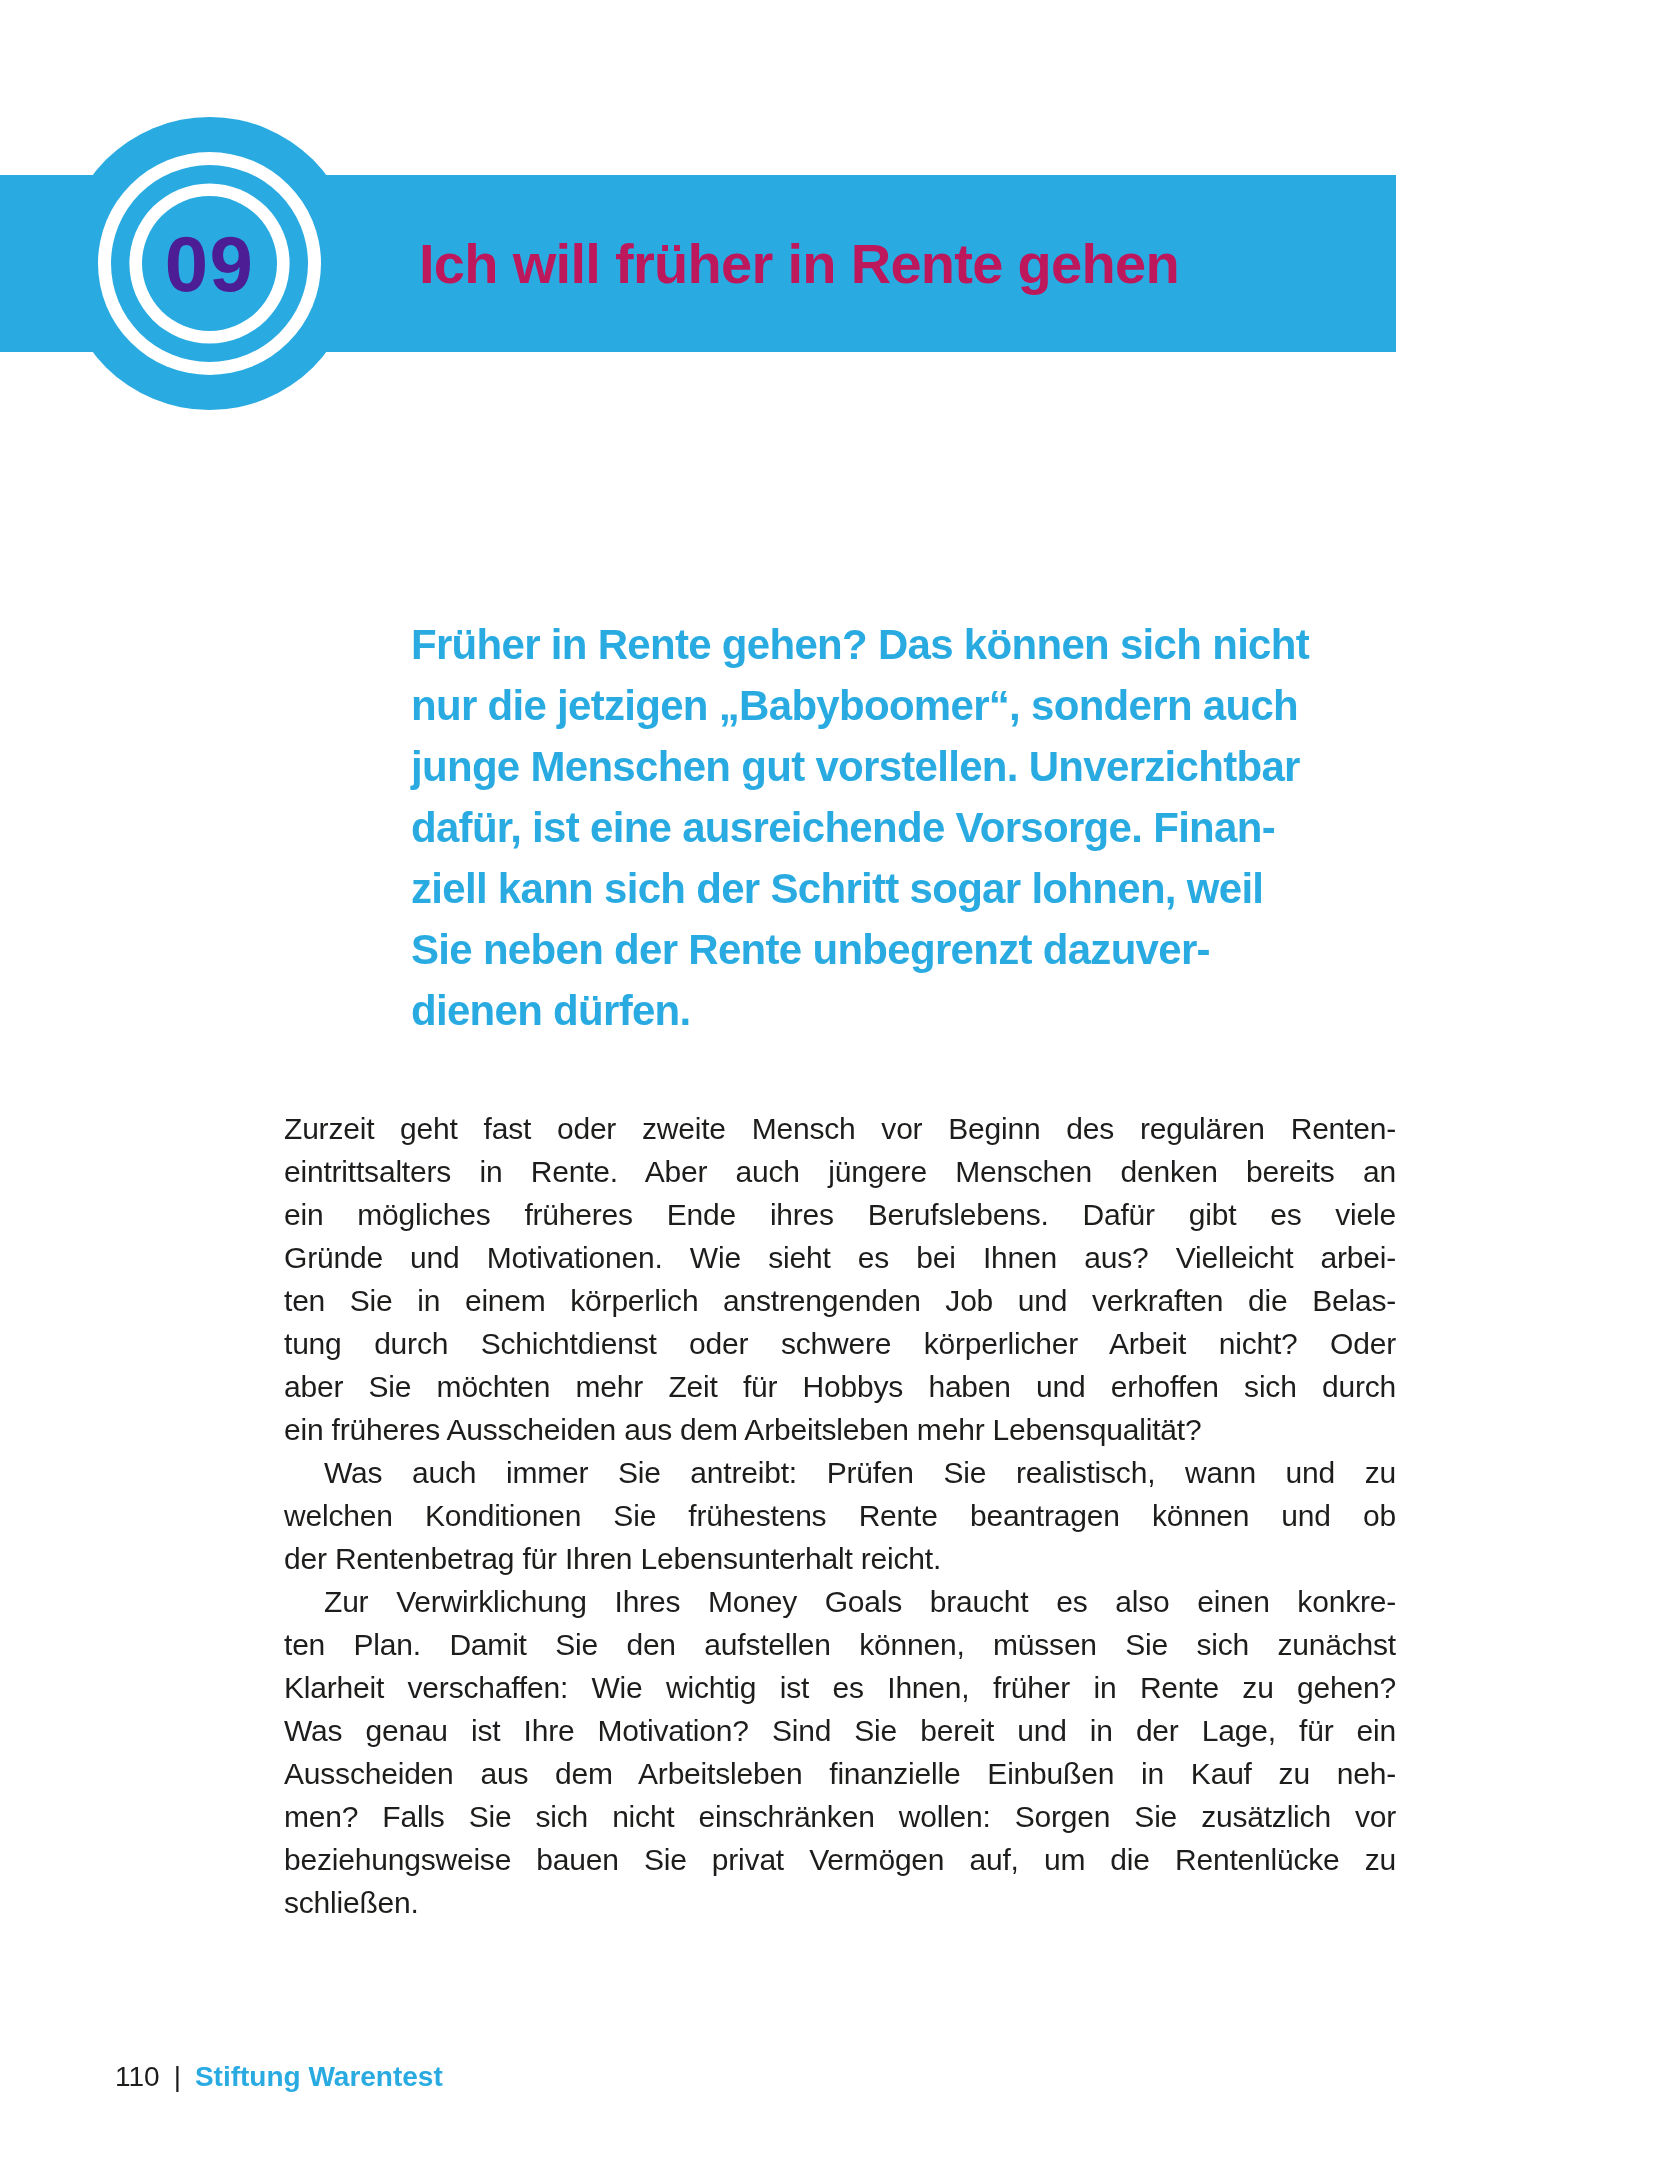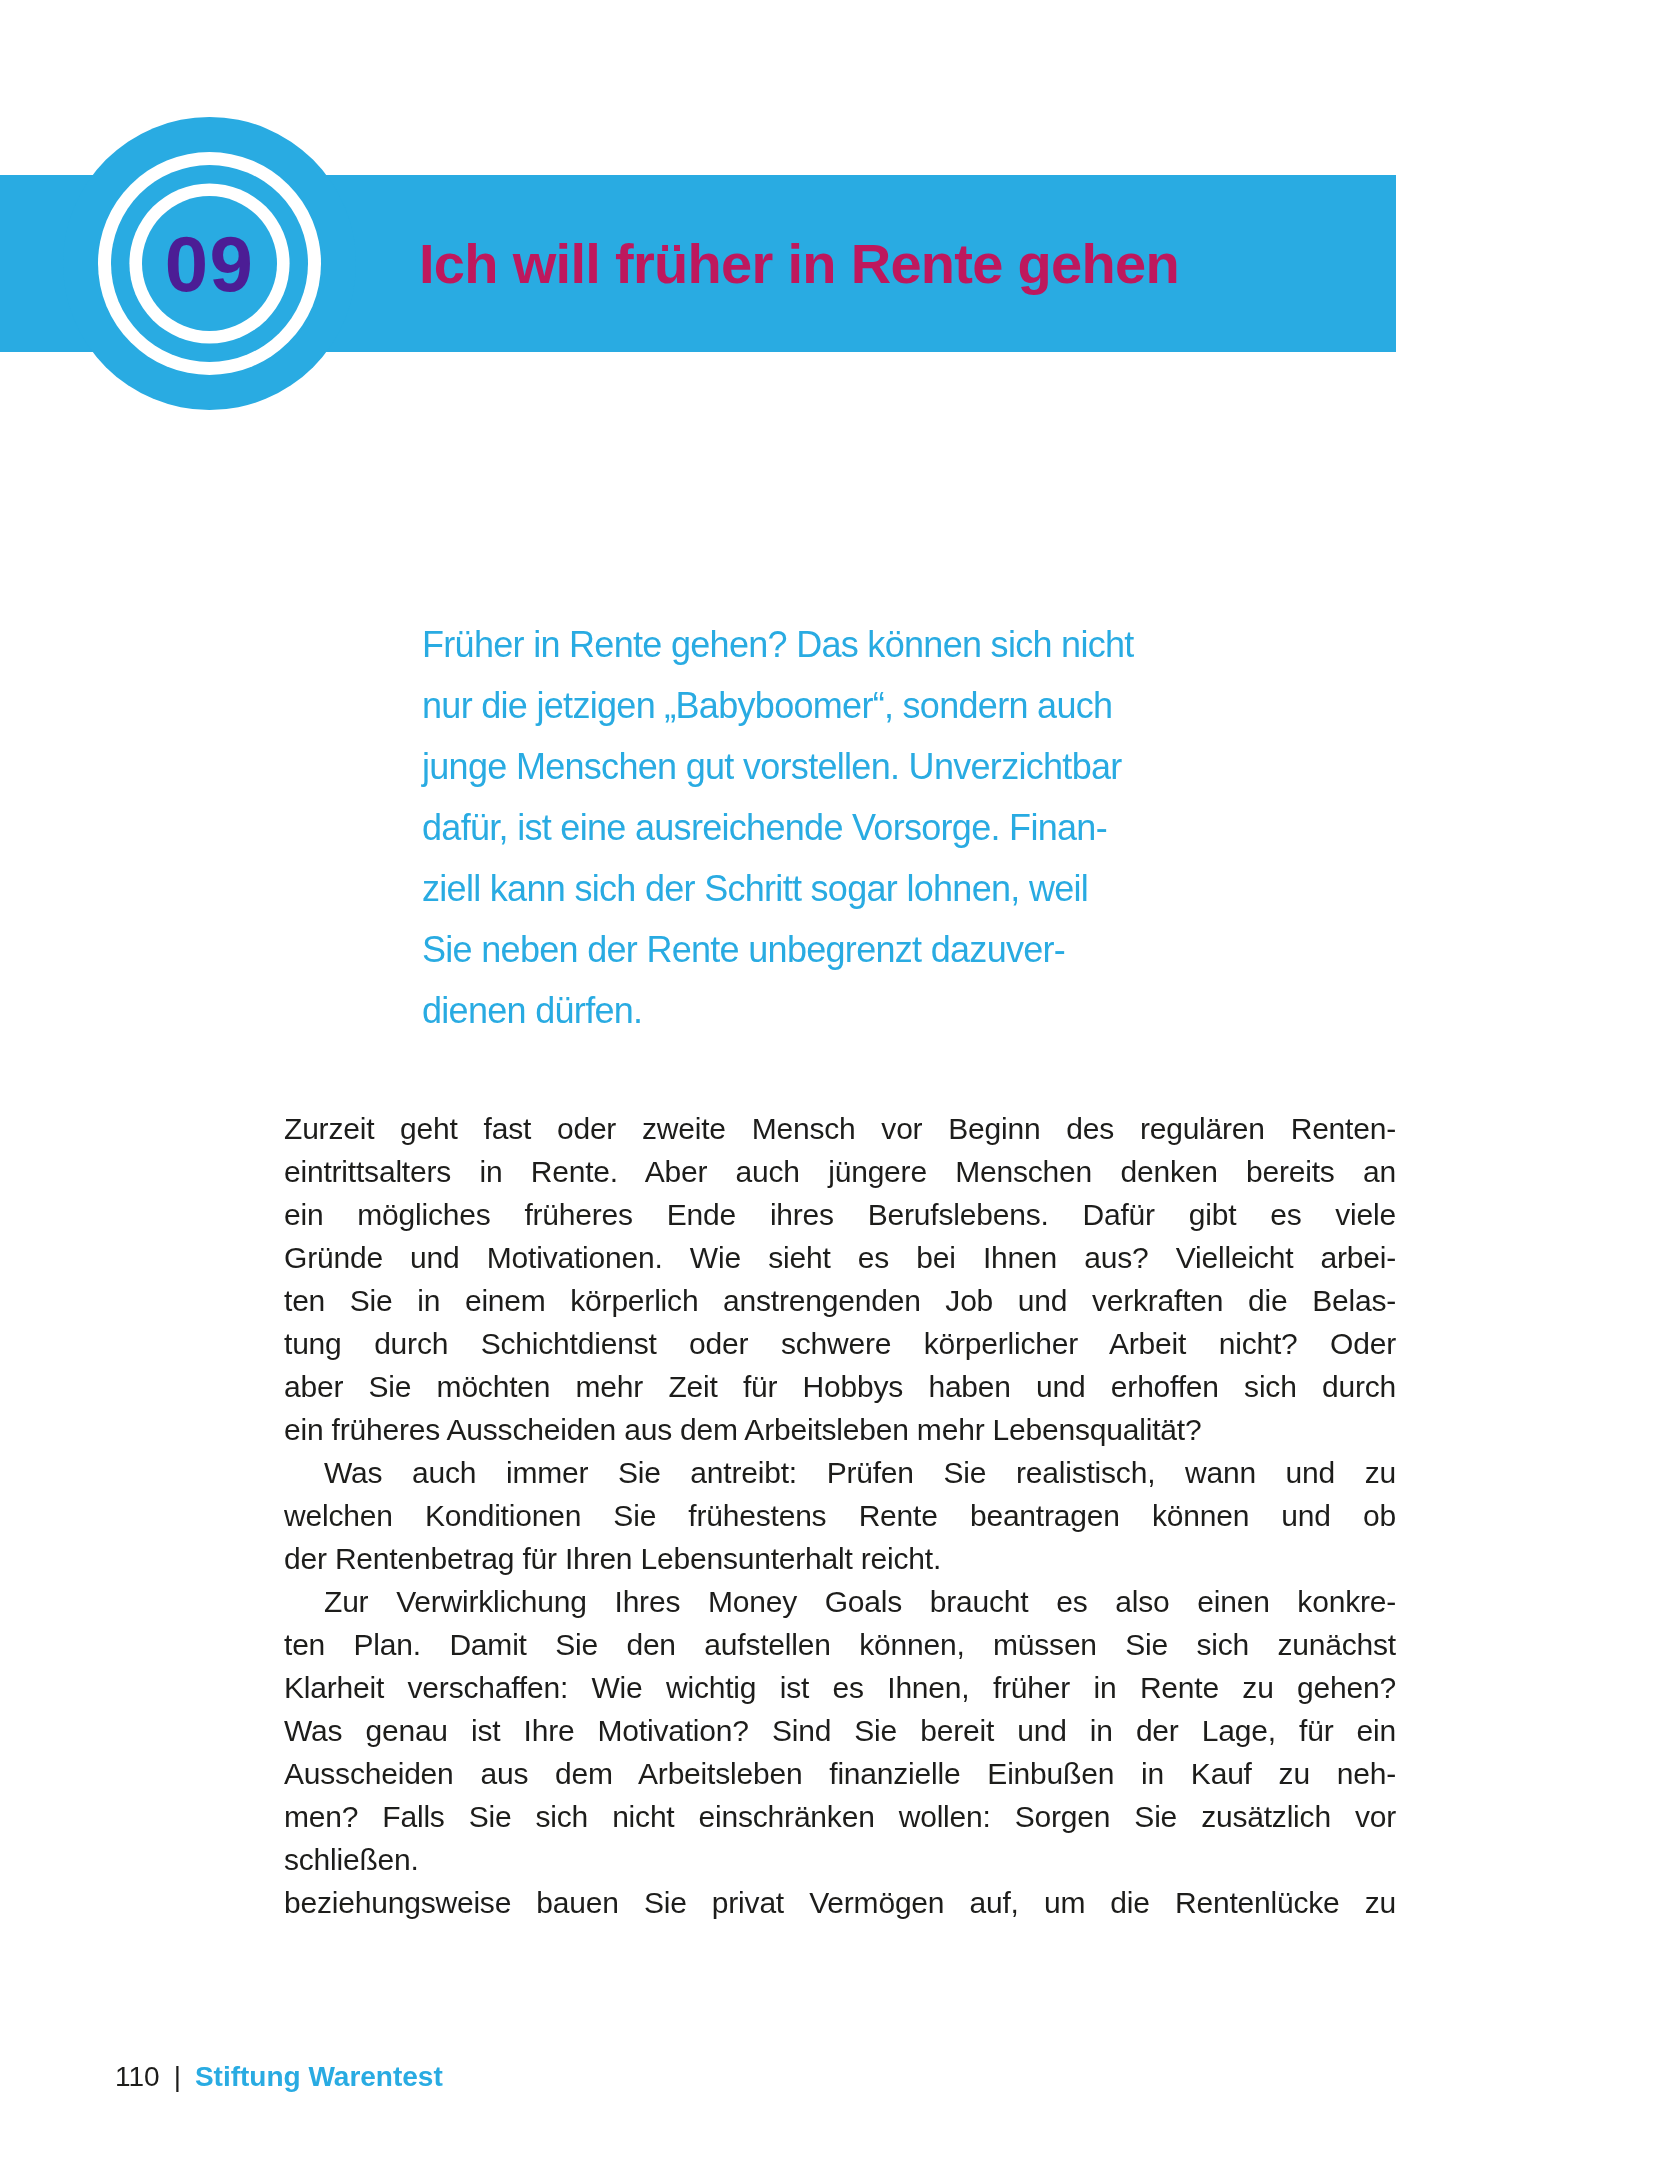--- a/index.html
+++ b/index.html
@@ -57,24 +57,24 @@
     color:var(--ink,#1D1D1B);
     font-weight:bold;
     font-size:94px;
     line-height:119px;
     letter-spacing:-2.8px;
   }
   .headline .hl-line{white-space:nowrap;}
   
   .intro{
     position:absolute;
-    left:422px; top:614px;
+    left:411px; top:614px;
     color:var(--accent,#29ABE2);
-    font-weight:normal;
-    font-size:36px;
+    font-weight:bold;
+    font-size:42px;
     line-height:61px;
     letter-spacing:-0.7px;
   }
   .intro .in-line{white-space:nowrap;}
   
   .bodytext{
     position:absolute;
     left:284px; top:1107px;
     width:1112px;
     color:var(--ink,#1D1D1B);
@@ -144,22 +144,22 @@
         <div class="bline">welchen Konditionen Sie frühestens Rente beantragen können und ob</div>
         <div class="bline last">der Rentenbetrag für Ihren Lebensunterhalt reicht.</div>
       </div>
       <div class="para">
         <div class="bline indent">Zur Verwirklichung Ihres Money Goals braucht es also einen konkre-</div>
         <div class="bline">ten Plan. Damit Sie den aufstellen können, müssen Sie sich zunächst</div>
         <div class="bline">Klarheit verschaffen: Wie wichtig ist es Ihnen, früher in Rente zu gehen?</div>
         <div class="bline">Was genau ist Ihre Motivation? Sind Sie bereit und in der Lage, für ein</div>
         <div class="bline">Ausscheiden aus dem Arbeitsleben finanzielle Einbußen in Kauf zu neh-</div>
         <div class="bline">men? Falls Sie sich nicht einschränken wollen: Sorgen Sie zusätzlich vor</div>
+        <div class="bline">beziehungsweise bauen Sie privat Vermögen auf, um die Rentenlücke zu</div>
         <div class="bline last">schließen.</div>
-        <div class="bline">beziehungsweise bauen Sie privat Vermögen auf, um die Rentenlücke zu</div>
       </div>
     </div>
 
   <div class="footer">
     <span>110</span>
     <span class="sep">|</span>
     <span class="pub">Stiftung Warentest</span>
   </div>
 
 </div>

